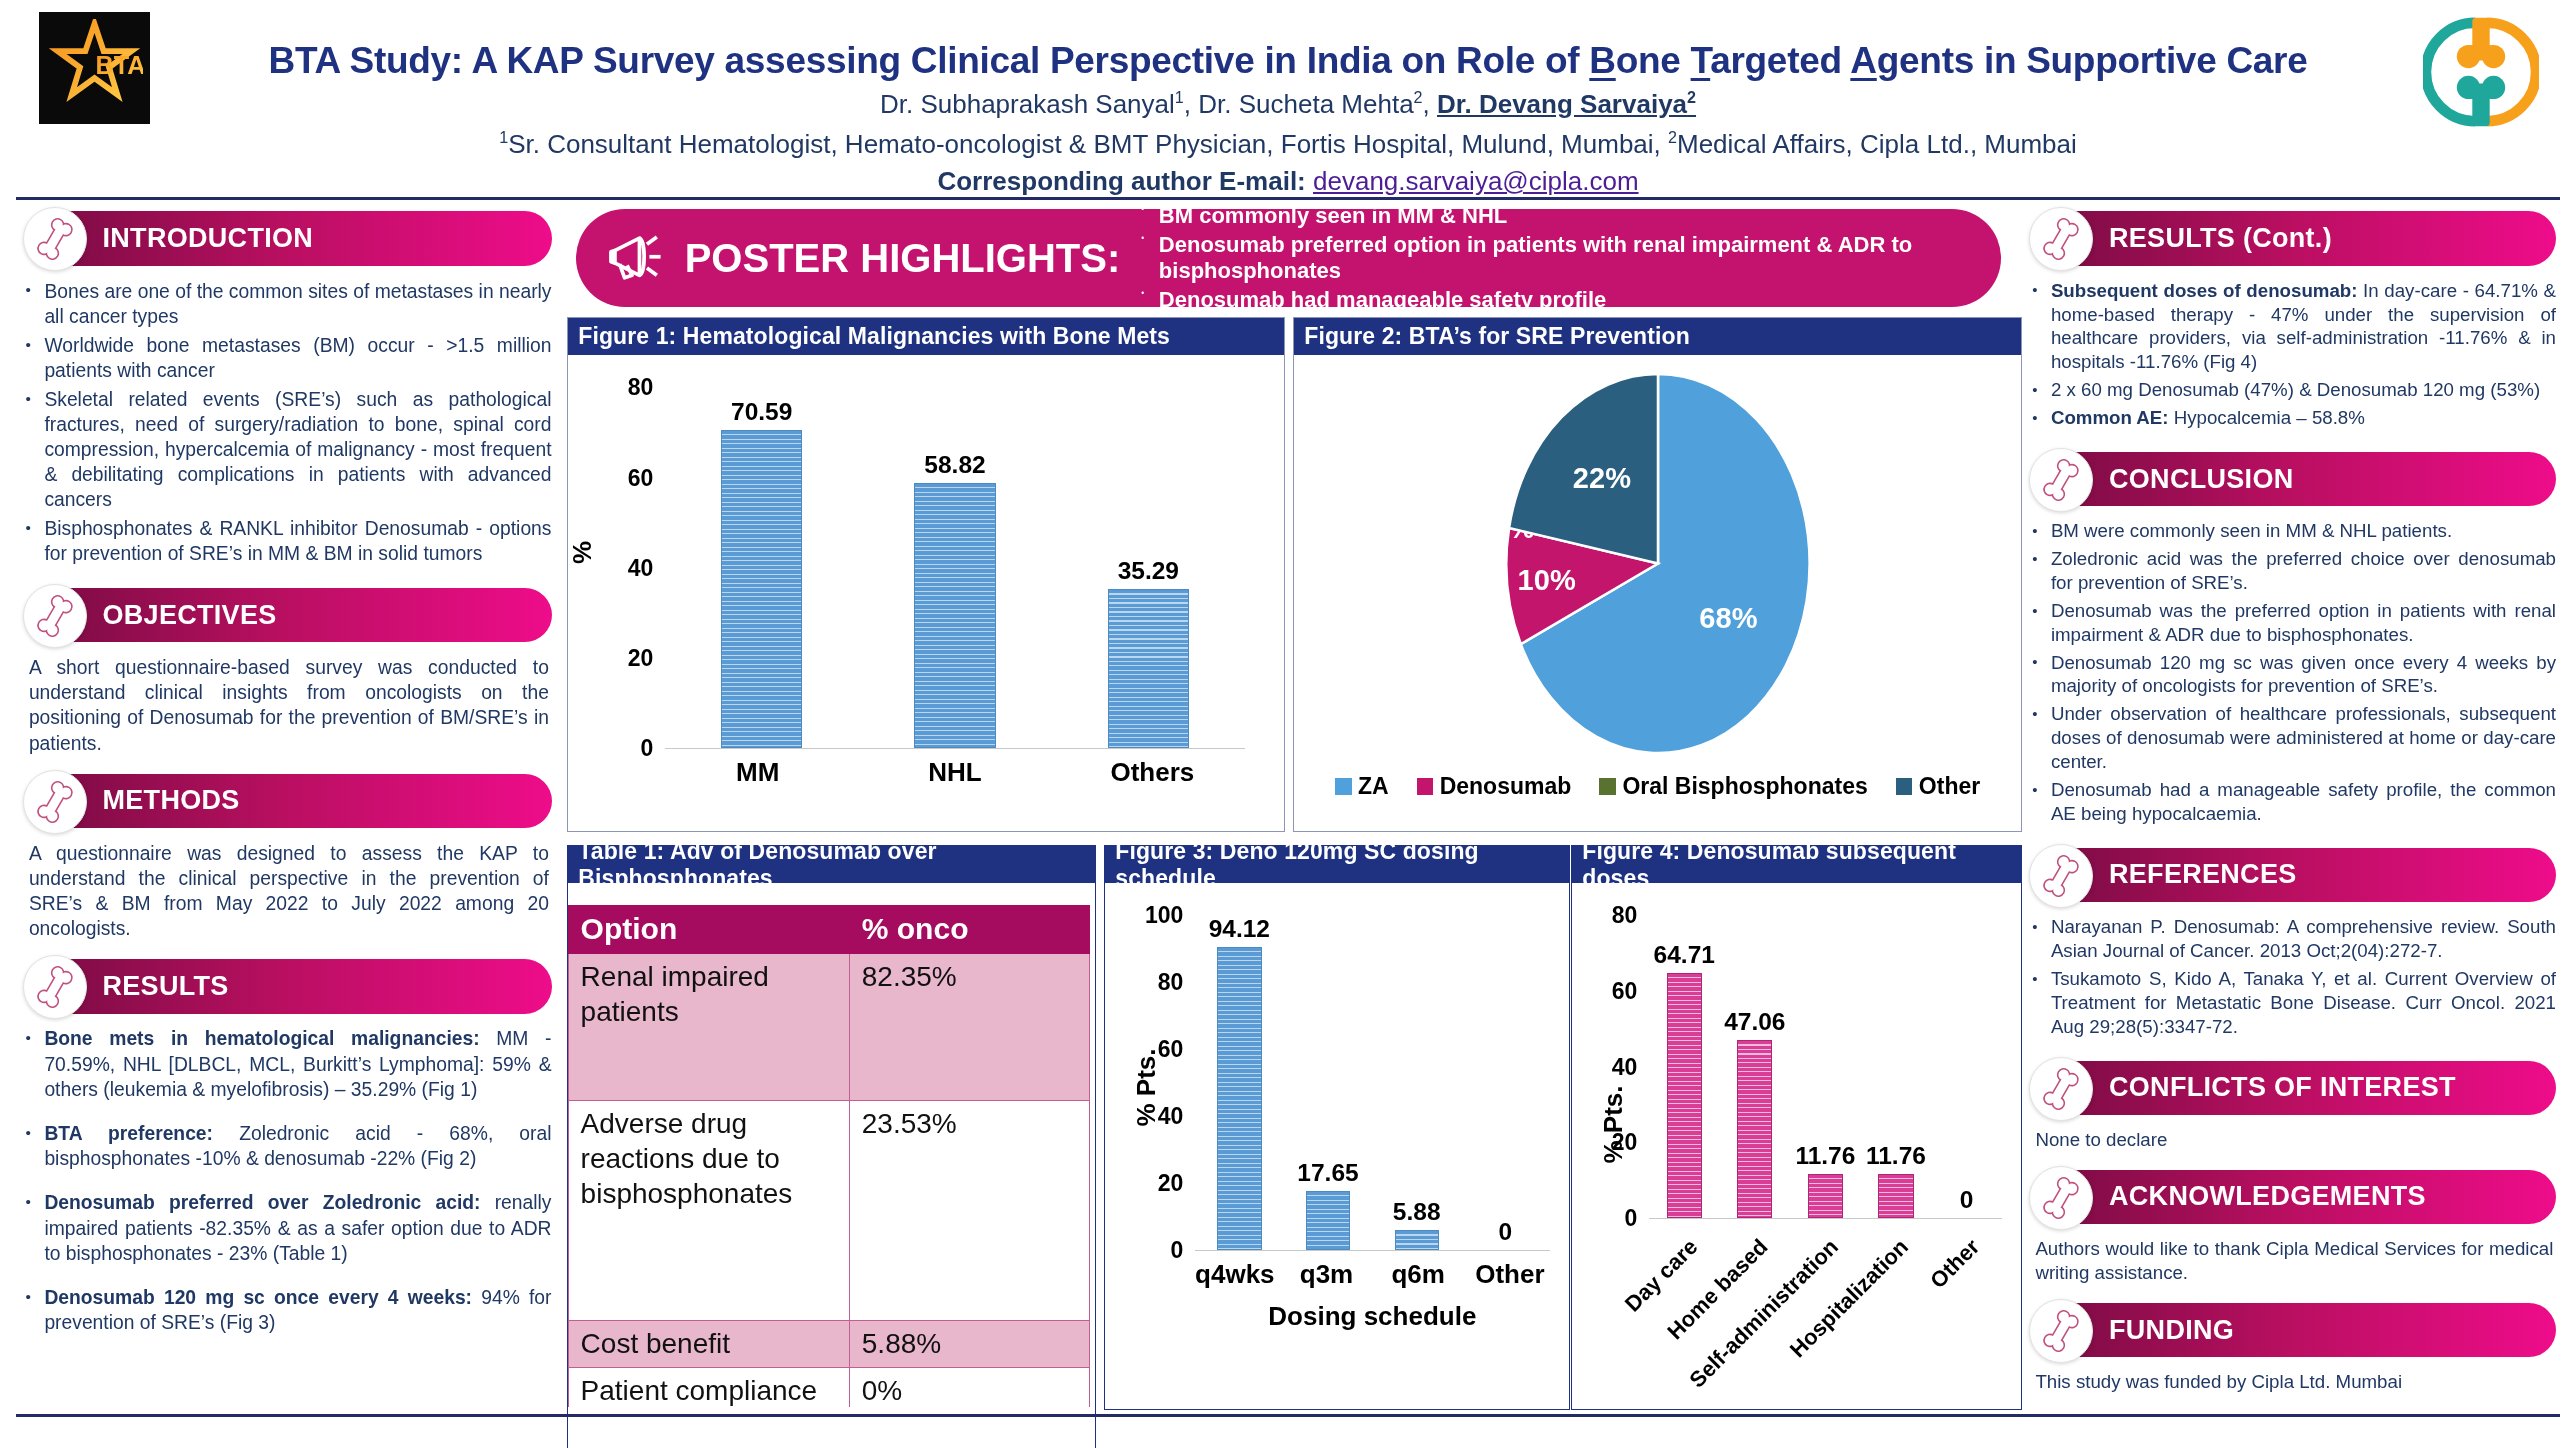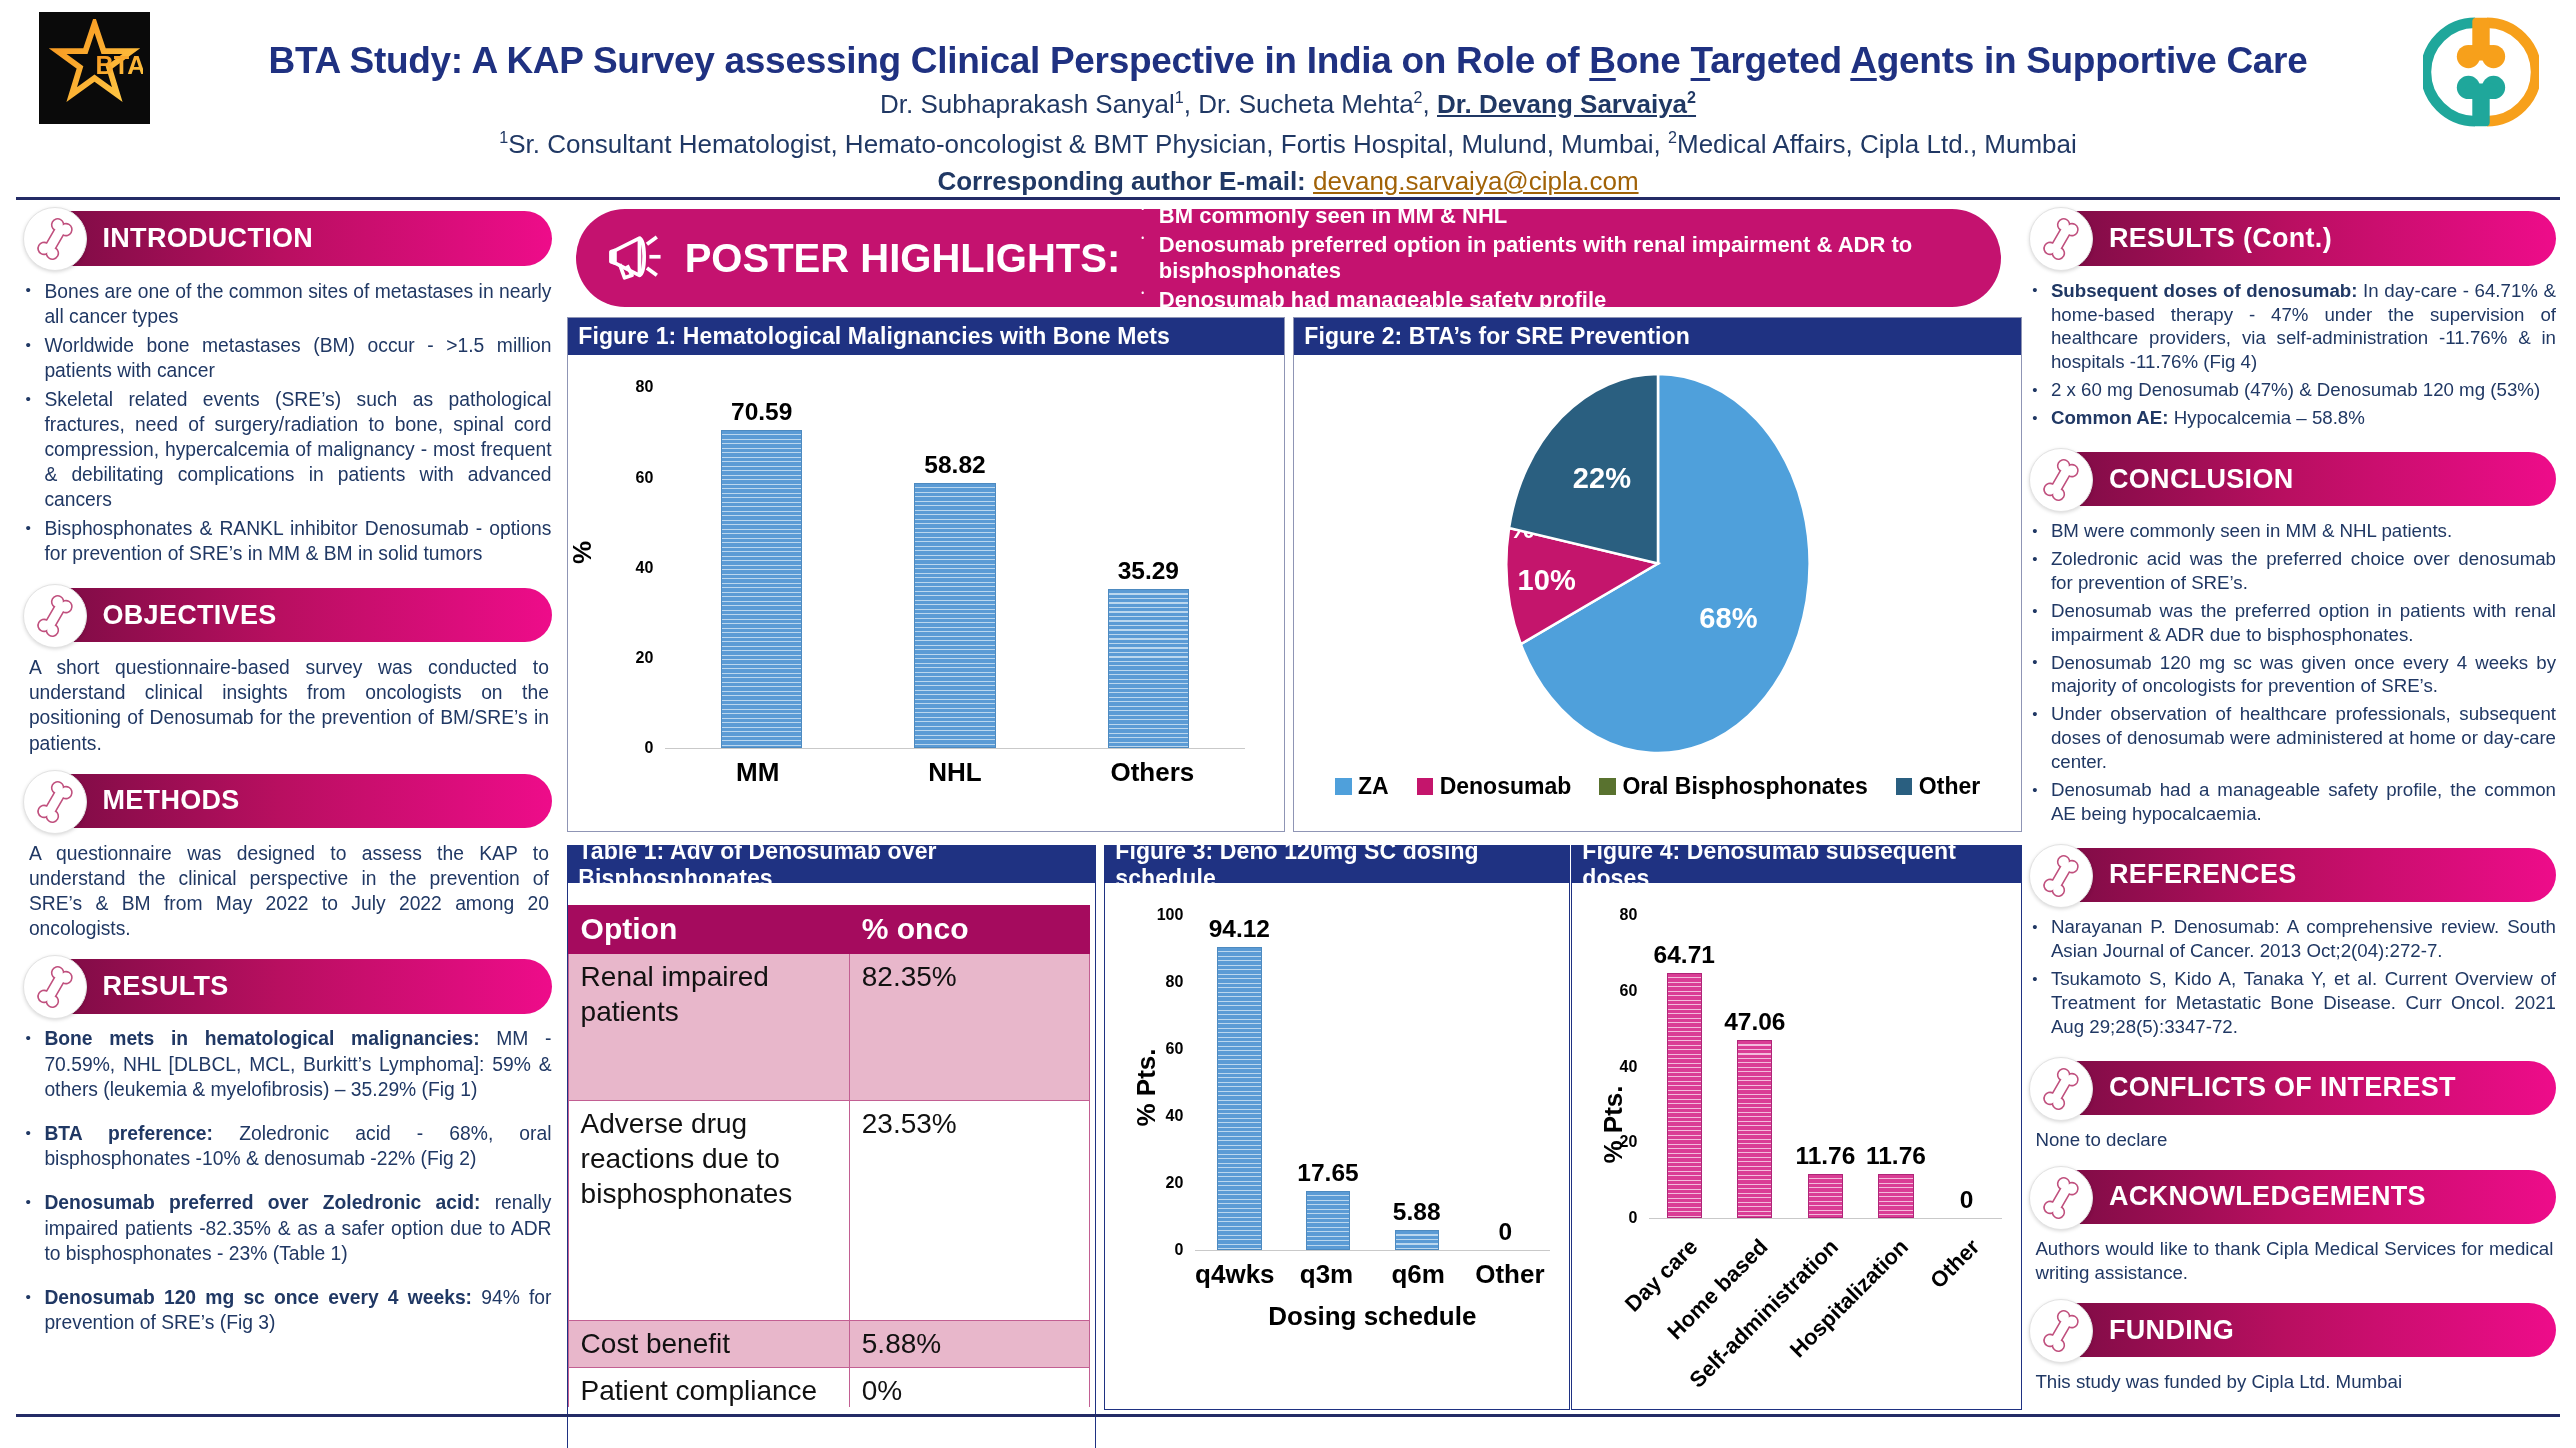--- a/index.html
+++ b/index.html
@@ -10,21 +10,21 @@
     display:flex;align-items:center;justify-content:center;}
   .joint-logo{position:absolute;right:37px;top:14px;width:116px;height:116px;}
   .page-title{position:absolute;left:193px;right:193px;top:15.5px;text-align:center;
     font-size:37px;font-weight:bold;color:#1F3181;letter-spacing:-0.3px;}
   .page-title u{text-underline-offset:4.5px;text-decoration-thickness:2.6px;}
   .authors{position:absolute;left:193px;right:193px;top:88px;text-align:center;font-size:26px;color:#203864;}
   .authors .au-main{font-weight:bold;text-decoration:underline;}
   .affil{position:absolute;left:167px;right:167px;top:128px;text-align:center;font-size:26px;color:#203864;}
   .email-line{position:absolute;left:193px;right:193px;top:166px;text-align:center;font-size:26px;color:#203864;}
   .email-line b{font-weight:bold;}
-  .email-link{color:#a16207;text-decoration:underline;}
+  .email-link{color:#4c1d95;text-decoration:underline;}
   sup{vertical-align:super;font-size:62%;}
   .hrule{position:absolute;left:16px;right:16px;height:3.2px;background:#232B66;}
   
   .sec{position:relative;height:57px;margin-bottom:11.6px;flex:0 0 auto;}
   .sec-icon{position:absolute;left:0;top:-2.6px;width:62px;height:62px;border-radius:50%;
     background:#fff;border:1.9px solid #e3e3e3;z-index:2;display:flex;align-items:center;justify-content:center;
     box-shadow:0 1.3px 3.9px rgba(0,0,0,.15);}
   .sec-icon svg{width:48px;height:48px;}
   .sec-bar{position:absolute;left:32px;right:0;top:1.3px;bottom:1.3px;
     background:linear-gradient(90deg,#7E0C45 0%,#B80F60 45%,#EE0C8A 100%);
@@ -53,21 +53,21 @@
   
   .panel{position:absolute;background:#fff;border:1.9px solid #8F95B5;box-sizing:border-box;}
   .panel.navyb{border-color:#1F3282;}
   .panel-head{background:#1F3282;color:#fff;font-weight:bold;font-size:23px;height:37px;
     display:flex;align-items:center;padding-left:10.3px;letter-spacing:0.1px;}
   .panel-body{position:relative;}
   
   .chart{position:relative;}
   .ylab{position:absolute;top:42%;transform:rotate(-90deg);font-weight:bold;font-size:26px;color:#000;white-space:nowrap;}
   .plot{position:relative;border-bottom:1.9px solid #C9C9C9;}
-  .tick{position:absolute;right:calc(100% + 11.6px);transform:translateY(50%);font-weight:bold;font-size:16px;color:#000;}
+  .tick{position:absolute;right:calc(100% + 11.6px);transform:translateY(50%);font-weight:bold;font-size:23px;color:#000;}
   .bars{position:absolute;inset:0;display:flex;align-items:flex-start;}
   .bwrap{flex:1;display:flex;flex-direction:column;align-items:center;justify-content:flex-end;height:100%;}
   .bval{font-weight:bold;font-size:24.5px;color:#000;margin-bottom:3.9px;white-space:nowrap;}
   .bar{box-sizing:border-box;}
   .cats{display:flex;margin-top:7.7px;gap:12px;}
   .cats span{flex:1;text-align:center;font-weight:bold;font-size:26px;color:#000;}
   .cats.rot{display:block;position:relative;margin-top:9px;}
   .cats.rot span{position:absolute;top:6.4px;transform:rotate(-45deg);transform-origin:top right;
     font-size:22px;font-weight:bold;color:#000;white-space:nowrap;}
   .xlab{text-align:center;font-weight:bold;font-size:26px;margin-top:11.6px;color:#000;}

